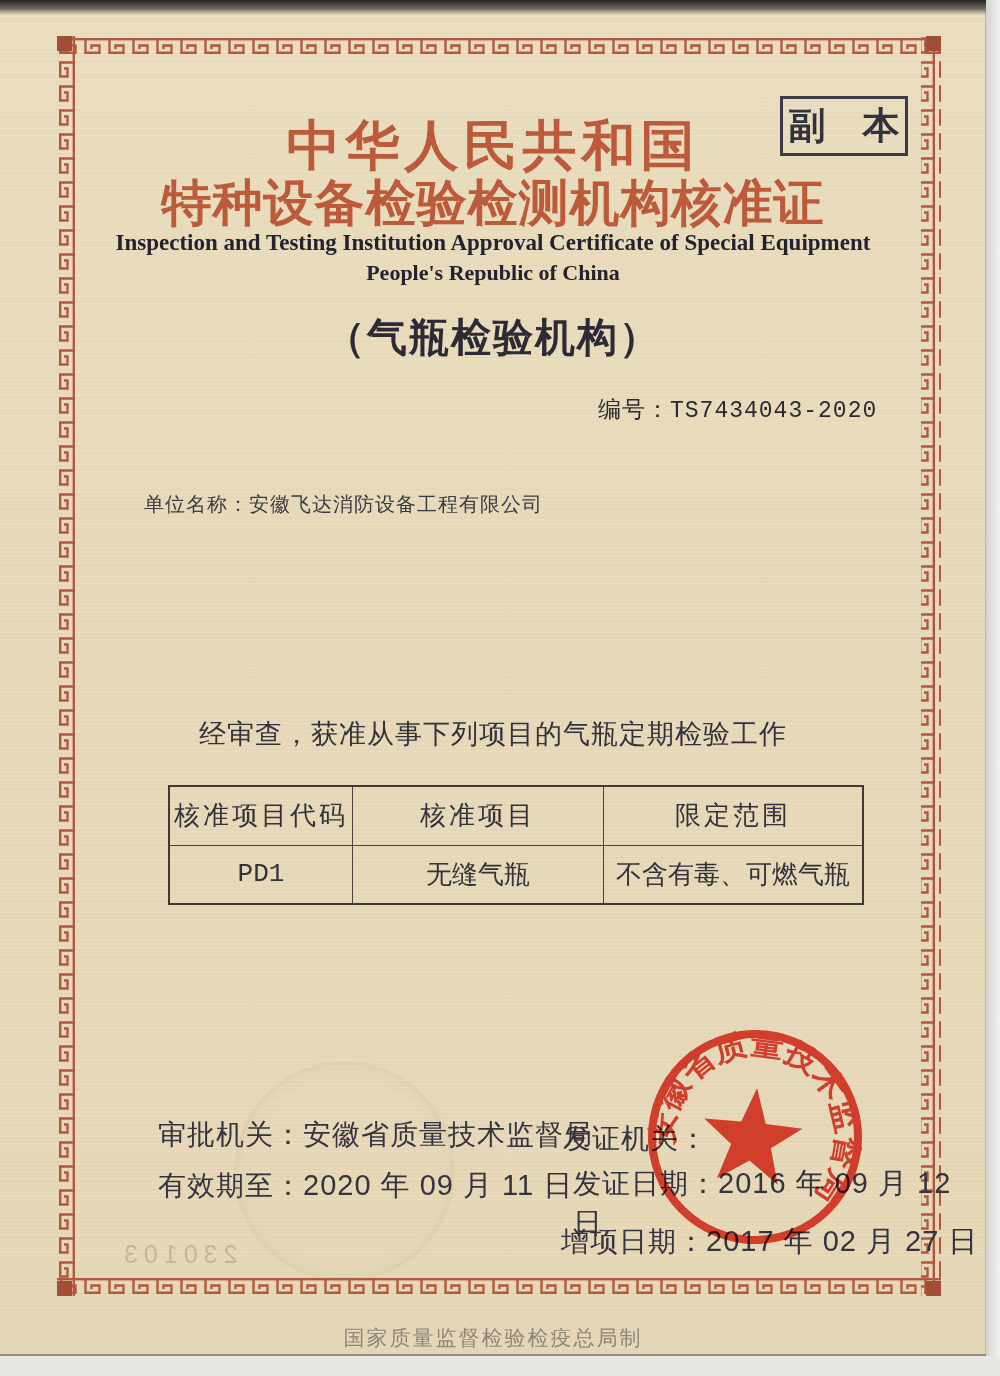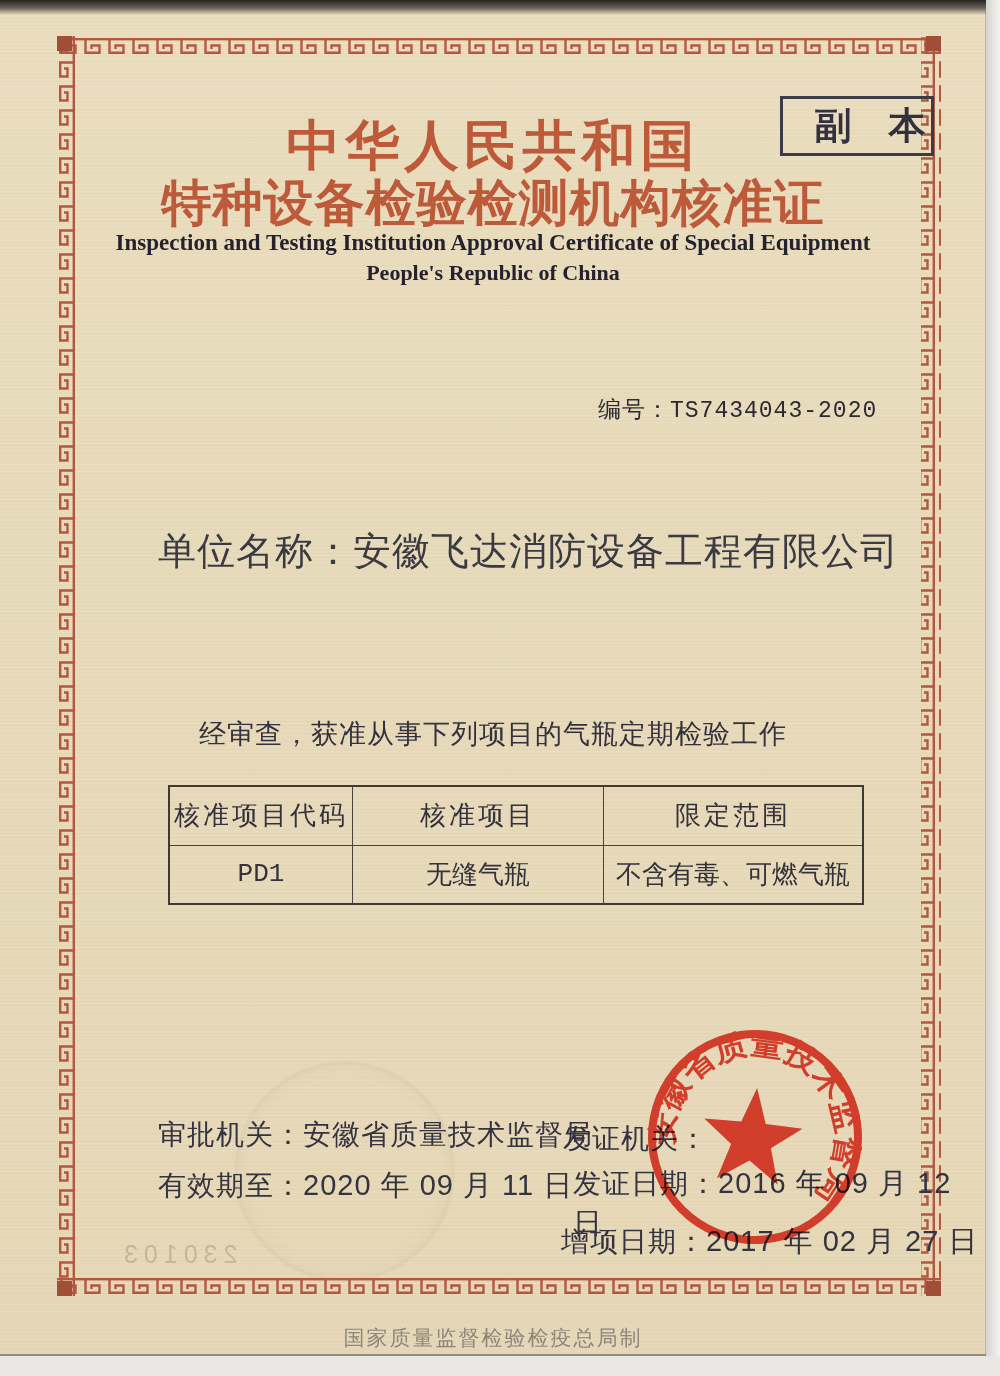--- a/index.html
+++ b/index.html
@@ -17,29 +17,29 @@
          box-shadow:inset -1px 0 0 rgba(150,145,135,.5);}
   .scan-top{position:absolute;left:0;top:0;width:100%;height:15px;
             background:linear-gradient(180deg,#26231f 0%,#6b655c 55%,rgba(107,101,92,0) 100%);}
   .scan-right{position:absolute;top:0;right:0;width:14px;height:1356px;
               background:linear-gradient(90deg,#d5d3cf 0%,#f3f3f2 100%);}
   .frame{position:absolute;left:57px;top:32px;}
   .abs{position:absolute;}
   .center{left:0;width:986px;text-align:center;}
   .copy-box{left:780px;top:92px;width:122px;height:54px;border:3px solid #3c3c49;
             display:flex;align-items:center;justify-content:center;
-            font-size:37px;font-weight:bold;color:#32323f;padding-left:26px;}
+            font-size:37px;font-weight:bold;color:#32323f;}
   .title1{top:106px;font-size:54px;font-weight:bold;letter-spacing:5px;color:#bc5a3a;}
   .title2{top:166px;font-size:50px;font-weight:bold;letter-spacing:1px;color:#bc5a3a;}
   .en1{top:226px;font-size:23px;font-weight:bold;color:#23222e;}
   .en2{top:256px;font-size:22px;font-weight:bold;color:#23222e;}
   .subtitle{top:306px;font-size:40px;font-weight:bold;color:#2b2a35;letter-spacing:2px;}
   .certno{left:598px;top:390px;font-size:23px;color:#2a2a33;}
   .certno .num{font-family:"Liberation Mono","DejaVu Sans Mono",monospace;letter-spacing:1px;}
-  .fieldrow{left:158px;font-size:38px;color:#3a3a42;letter-spacing:1px;margin-top:35px;}
+  .fieldrow{left:144px;font-size:20px;color:#3a3a42;letter-spacing:1px;}
   .row-name{top:487px;}
   .row-addr{top:543px;}
   .note{top:712px;font-size:27px;color:#33323c;letter-spacing:1px;}
   table.approve{position:absolute;left:168px;top:781px;width:684px;height:120px;
                 border-collapse:collapse;table-layout:fixed;
                 font-size:26px;color:#33323b;}
   table.approve td{border:1.5px solid #49443e;text-align:center;vertical-align:middle;}
   table.approve{border:2px solid #3f3a36;}
   td.c1{width:180px;} td.c2{width:248px;} td.c3{width:256px;}
   .th{letter-spacing:3px;}
@@ -94,20 +94,21 @@
     </svg>
 
     <div class="abs copy-box">
       <span>副　本</span>
     </div>
 
     <div class="abs center title1">中华人民共和国</div>
     <div class="abs center title2">特种设备检验检测机构核准证</div>
     <div class="abs center en1">Inspection and Testing Institution Approval Certificate of Special Equipment</div>
     <div class="abs center en2">People's Republic of China</div>
+    <div class="abs center subtitle">（气瓶检验机构）</div>
 
     <div class="abs certno">
       <span class="lbl">编号：</span><span class="num">TS7434043-2020</span>
     </div>
 
     <div class="abs fieldrow row-name">
       <span>单位名称：</span><span>安徽飞达消防设备工程有限公司</span>
     </div>
 
     <div class="abs center note">经审查，获准从事下列项目的气瓶定期检验工作</div>

